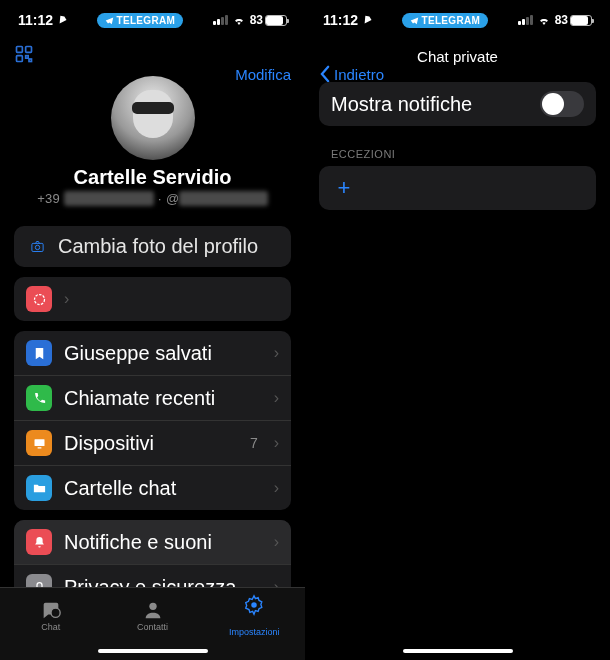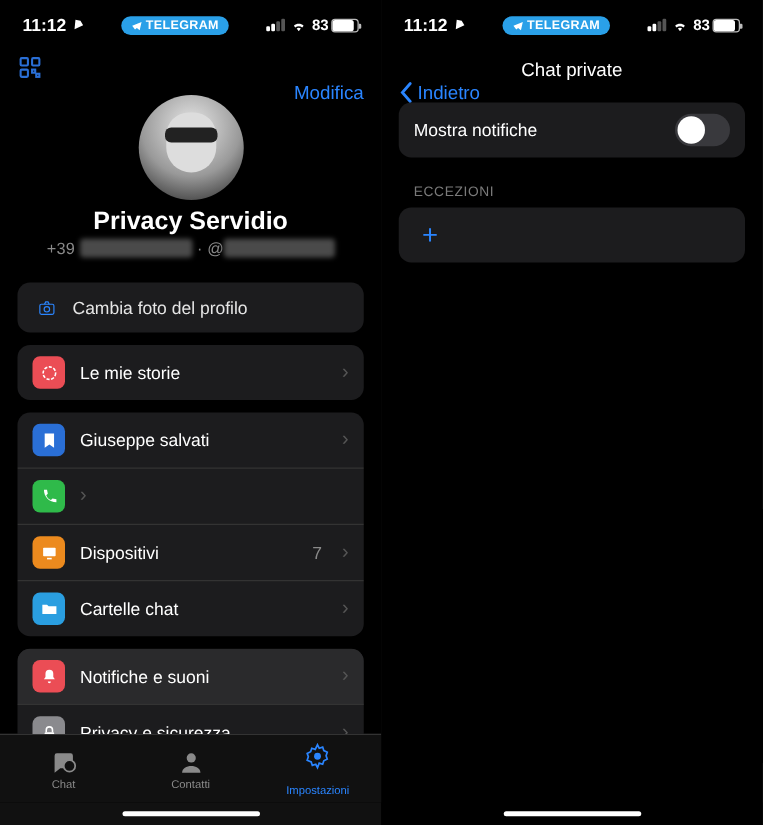--- a/index.html
+++ b/index.html
@@ -31,21 +31,21 @@
   .avatar-glasses { position: absolute; top: 26px; left: 50%; transform: translateX(-50%); width: 42px; height: 12px; background: #222; border-radius: 5px; }
   .profile-name { font-size: 20px; font-weight: 600; margin-bottom: 2px; }
   .profile-meta { color: #8a8a8a; font-size: 13px; letter-spacing: 0.2px; }
   .blur { background: #4a4a4a; color: transparent; border-radius: 3px; padding: 0 4px; filter: blur(2px); }
   .section { margin: 10px 14px; border-radius: 10px; background: #1c1c1e; overflow: hidden; }
   .row { display: flex; align-items: center; padding: 9px 12px; gap: 12px; border-bottom: 0.5px solid #333; position: relative; }
   .row:last-child { border-bottom: none; }
   .row.active { background: #2a2a2c; }
   .row-icon { width: 26px; height: 26px; border-radius: 6px; display: flex; align-items: center; justify-content: center; flex-shrink: 0; }
   .row-icon svg { width: 15px; height: 15px; fill: #fff; }
-  .row-label { flex: 1; font-size: 14px; color: #fff; }
+  .row-label { flex: 1; font-size: 20px; color: #fff; }
   .row-detail { color: #8a8a8a; font-size: 14px; margin-right: 4px; }
   .chevron { color: #555; font-size: 16px; }
   .row-center { justify-content: flex-start; color: #2a85ff; gap: 10px; }
   .row-center .row-icon { width: 22px; height: 22px; border-radius: 0; background: none; }
   .row-center .row-icon svg { fill: none; stroke: #2a85ff; stroke-width: 1.5; }
   .tabbar { display: flex; background: #111; border-top: 0.5px solid #333; height: 55px; }
   .tab { flex: 1; display: flex; flex-direction: column; align-items: center; justify-content: center; gap: 1px; color: #8a8a8a; }
   .tab.active { color: #2a85ff; gap: 11px; }
   .tab svg { width: 22px; height: 22px; }
   .tab-label { font-size: 9px; }
@@ -106,21 +106,21 @@
   </div>
 
   <div class="content">
     <div class="profile">
       <div class="avatar-wrap">
         <div class="avatar">
           <div class="avatar-face"></div>
             <div class="avatar-glasses"></div>
         </div>
       </div>
-      <div class="profile-name">Privacy Servidio</div>
+      <div class="profile-name">Cartelle Servidio</div>
       <div class="profile-meta">
         <span>+39</span> <span class="blur">000 000 0000</span> · <span>@</span><span class="blur">xxxxxxxxxxxx</span>
       </div>
     </div>
 
     <div class="section">
       <div class="row row-center">
         <div class="row-icon">
           <svg viewBox="0 0 24 24">
               <rect x="3" y="7" width="18" height="13" rx="2"></rect>
@@ -132,41 +132,41 @@
       </div>
     </div>
 
     <div class="section">
       <div class="row">
         <div class="row-icon" style="background:#eb4d55">
             <svg viewBox="0 0 24 24">
               <circle cx="12" cy="12" r="8" fill="none" stroke="#fff" stroke-width="2" stroke-dasharray="4 2"></circle>
             </svg>
           </div>
-        <span class="row-label">Le mie storie</span>
         <span class="chevron">›</span>
       </div>
     </div>
 
     <div class="section">
       <div class="row">
         <div class="row-icon" style="background:#2a6fd6">
             <svg viewBox="0 0 24 24">
               <path d="M6 3h12v18l-6-4-6 4z"></path>
             </svg>
           </div>
         <span class="row-label">Giuseppe salvati</span>
         <span class="chevron">›</span>
       </div>
       <div class="row">
         <div class="row-icon" style="background:#2fba4a">
             <svg viewBox="0 0 24 24">
               <path d="M5 3c0 9 7 16 16 16v-4l-5-1-2 2c-3-1-5-3-6-6l2-2-1-5z"></path>
             </svg>
           </div>
+        <span class="row-label">Chiamate recenti</span>
         <span class="chevron">›</span>
       </div>
       <div class="row">
         <div class="row-icon" style="background:#ec8a1e">
             <svg viewBox="0 0 24 24">
               <rect x="4" y="5" width="16" height="11" rx="1"></rect>
               <rect x="9" y="18" width="6" height="2"></rect>
             </svg>
           </div>
         <span class="row-label">Dispositivi</span>

